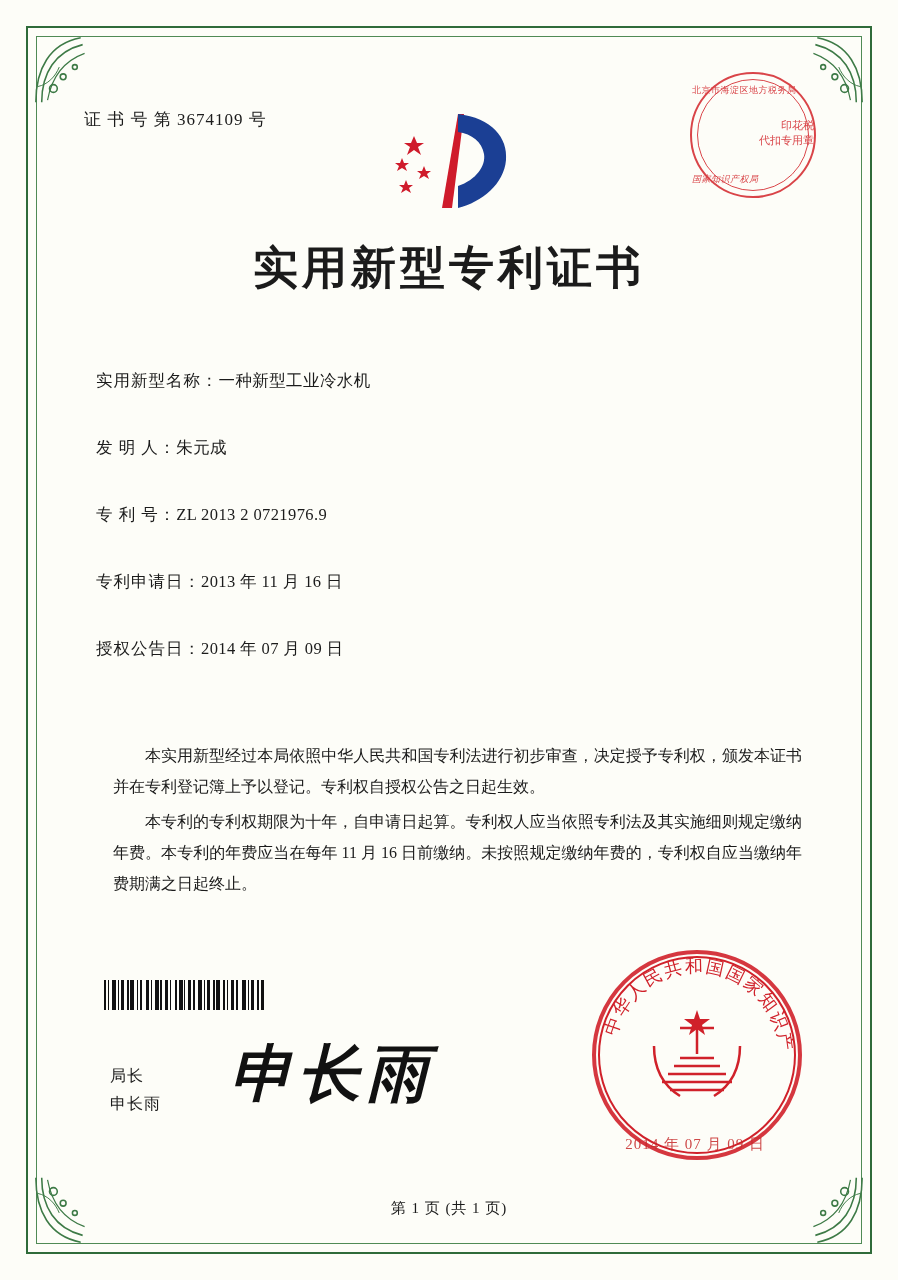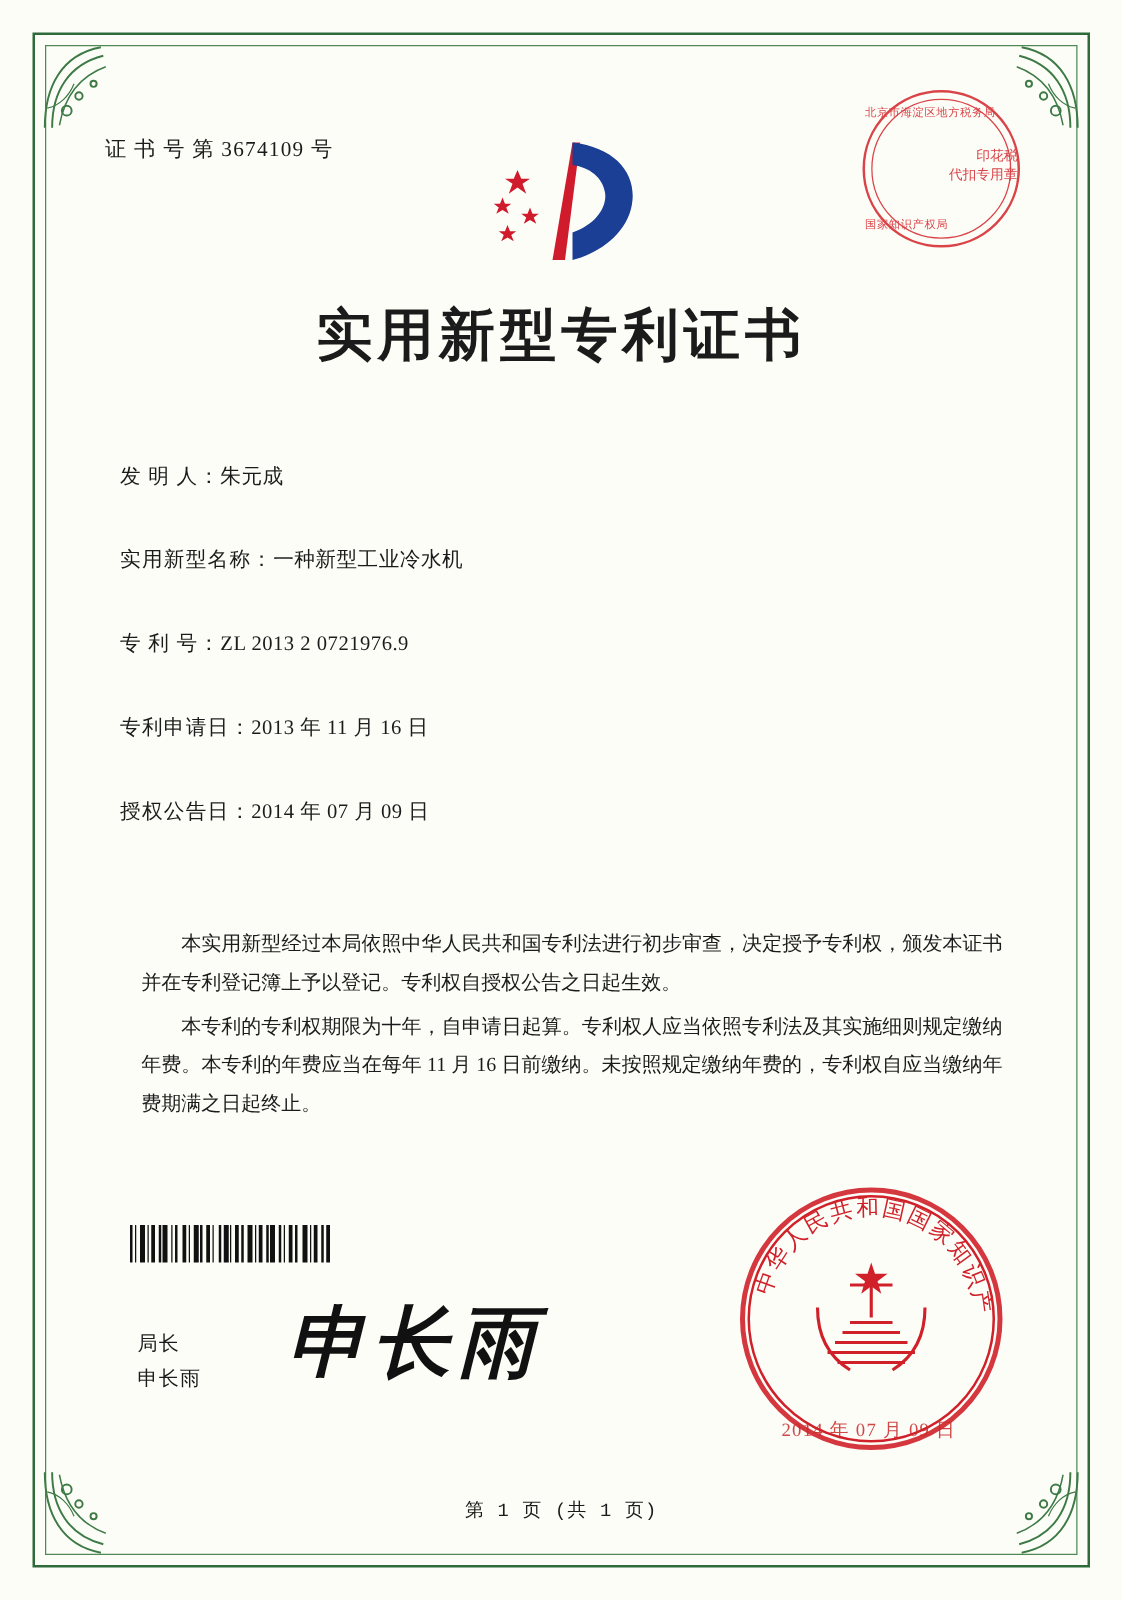--- a/index.html
+++ b/index.html
@@ -88,21 +88,21 @@
     border-radius: 50%;
   }
   .tax-stamp .arc-top,
   .tax-stamp .arc-bot {
     position: absolute;
     left: 0; right: 0;
     font-size: 9px;
     letter-spacing: .5px;
   }
   .tax-stamp .arc-top { top: 10px; }
-  .tax-stamp .arc-bot { bottom: 10px; }
+  .tax-stamp .arc-bot { bottom: 10px; font-style: italic; }
   .tax-stamp .mid {
     position: absolute;
     left: 0; right: 0;
     top: 44px;
     text-align: right;
     font-size: 11px;
     line-height: 15px;
   }
 
   .title {
@@ -213,21 +213,20 @@
     opacity: .85;
   }
 
   .page-no {
     position: absolute;
     left: 0; right: 0;
     bottom: 62px;
     text-align: center;
     font-size: 15px;
     letter-spacing: 1px;
-    font-family: Liberation Mono, monospace;
   }
 </style>
 </head>
 <body>
 
 <div class="page">
 
   <div class="border-outer"></div>
   <div class="border-inner"></div>
 
@@ -299,24 +298,24 @@
       <div>印花税</div>
       <div>代扣专用章</div>
     </div>
     <div class="arc-bot">国家知识产权局</div>
   </div>
 
   <div class="title">实用新型专利证书</div>
 
   <div class="fields">
     <div class="field">
+      <span class="k">实用新型名称：</span><span class="v">一种新型工业冷水机</span>
+    </div>
+    <div class="field">
       <span class="k">发  明  人：</span><span class="v">朱元成</span>
-    </div>
-    <div class="field">
-      <span class="k">实用新型名称：</span><span class="v">一种新型工业冷水机</span>
     </div>
     <div class="field">
       <span class="k">专  利  号：</span><span class="v">ZL 2013 2 0721976.9</span>
     </div>
     <div class="field">
       <span class="k">专利申请日：</span><span class="v">2013 年 11 月 16 日</span>
     </div>
     <div class="field">
       <span class="k">授权公告日：</span><span class="v">2014 年 07 月 09 日</span>
     </div>

